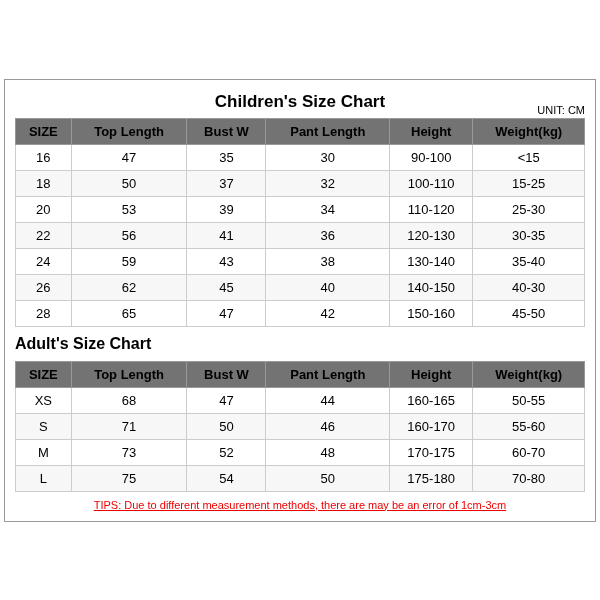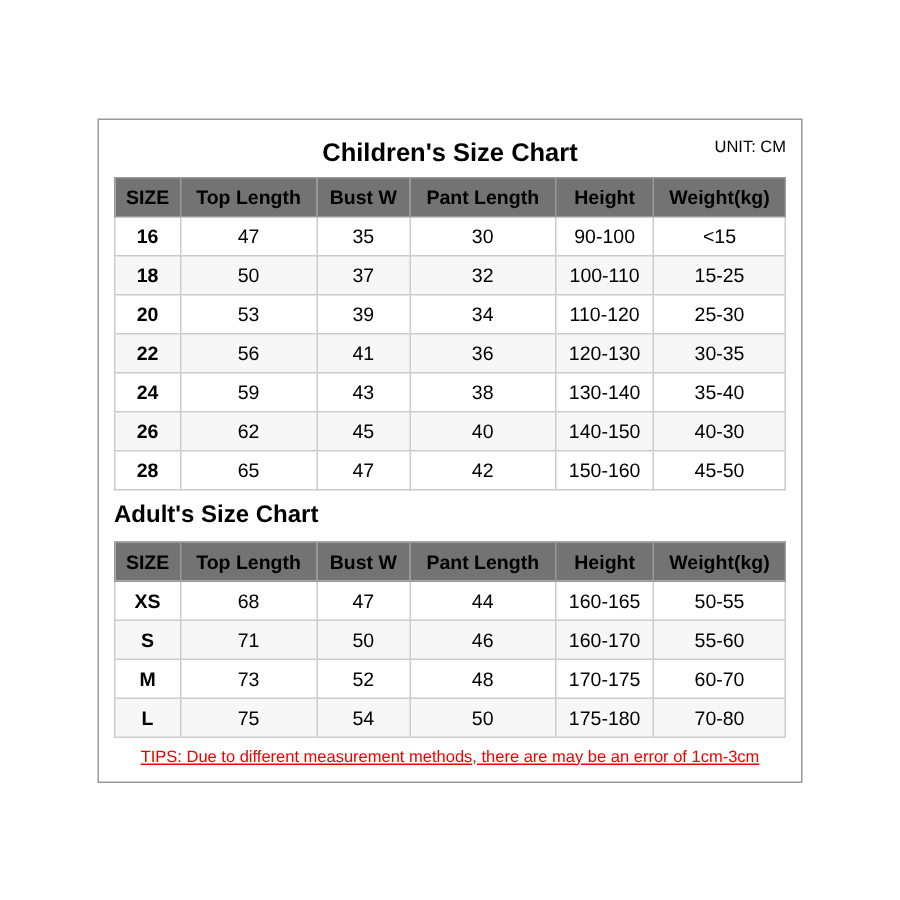--- a/index.html
+++ b/index.html
@@ -7,35 +7,35 @@
       width: 600px;
       height: 600px;
       background: #fff;
       font-family: Arial, sans-serif;
       font-size: 13px;
       display: flex;
       align-items: center;
       justify-content: center;
     }
     .container {
-      width: 470px;
+      width: 592px;
       border: 1.5px solid #999;
       padding: 8px 10px 10px;
     }
     .main-title {
       text-align: center;
       font-size: 17px;
       font-weight: bold;
       padding: 4px 0 2px;
       position: relative;
     }
     .unit-label {
       position: absolute;
       right: 0;
-      top: 4px;
+      top: 16px;
       font-size: 11px;
       font-weight: normal;
     }
     table {
       width: 100%;
       border-collapse: collapse;
       margin-top: 4px;
     }
     table thead tr th {
       background-color: #737373;
@@ -48,21 +48,21 @@
     table tbody tr td {
       border: 1px solid #ccc;
       padding: 5px 4px;
       text-align: center;
       font-size: 13px;
     }
     table tbody tr:nth-child(even) td {
       background-color: #f7f7f7;
     }
     table tbody tr td:first-child {
-      font-weight: bold;
+      font-weight: normal;
     }
     .section-title {
       text-align: left;
       font-size: 16px;
       font-weight: bold;
       padding: 8px 0 4px;
     }
     .tips {
       text-align: center;
       font-size: 11px;

